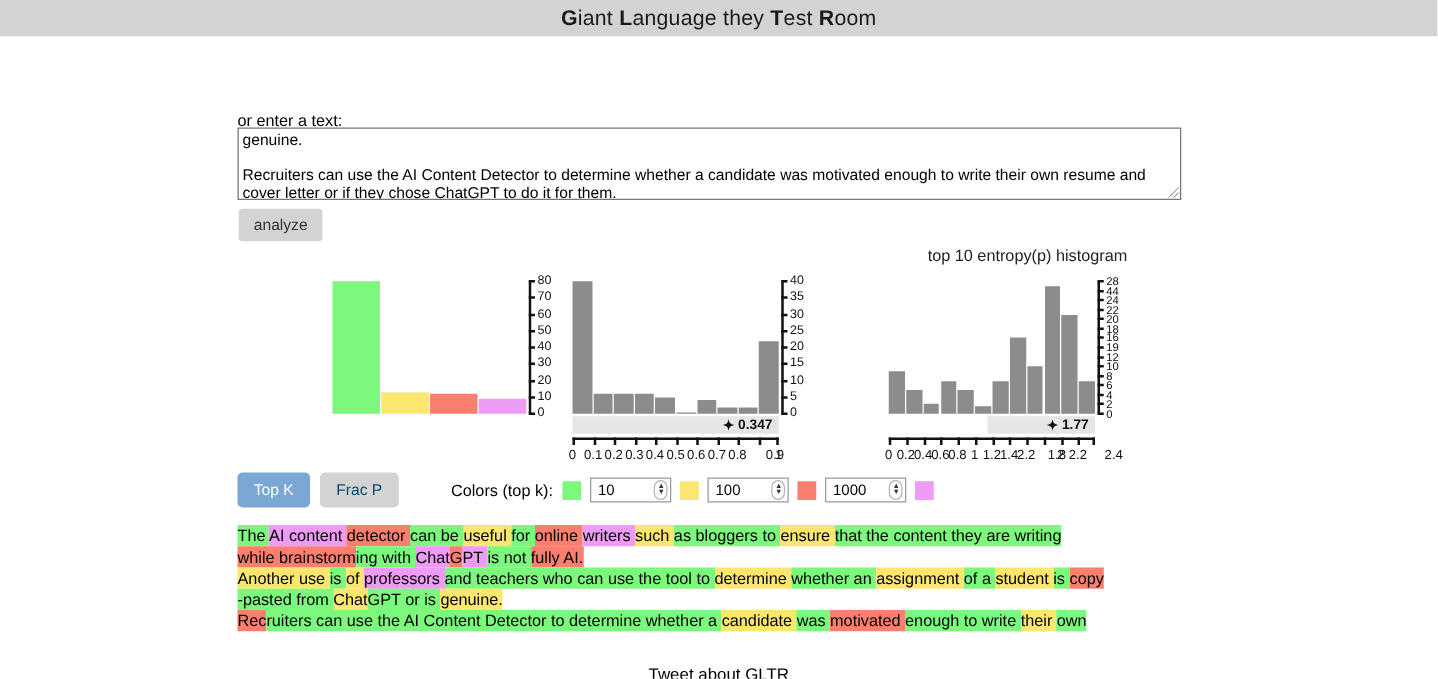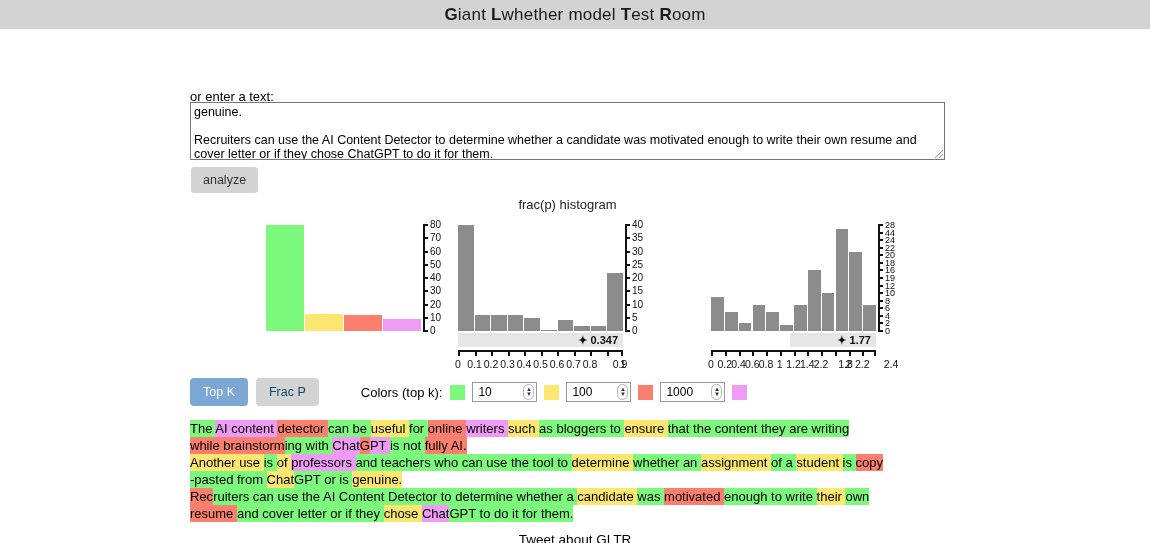--- a/index.html
+++ b/index.html
@@ -110,21 +110,21 @@
   
   #footer { position:absolute; left:0; top:503px; width:1150px; text-align:center; }
   #footer .ln { display:block; }
   #footer a { color:#000; text-decoration:underline; }
   #tweet-link { font-size:13.5px; }
 </style>
 </head>
 <body>
 
 <div id="header">
-  <div class="title" id="app-title"><b>G</b><span>iant </span><b>L</b><span>whether model </span><b>T</b><span>est </span><b>R</b><span>oom</span></div>
+  <div class="title" id="app-title"><b>G</b><span>iant </span><b>L</b><span>anguage they </span><b>T</b><span>est </span><b>R</b><span>oom</span></div>
 </div>
 
 <div id="page">
 
   <div id="enter-label">or enter a text:</div>
 
   <div id="textarea-box" placeholder="">genuine.
 
 Recruiters can use the AI Content Detector to determine whether a candidate was motivated enough to write their own resume and cover letter or if they chose ChatGPT to do it for them.</div>
   <svg id="textarea-grip" viewBox="0 0 10 10">
@@ -159,21 +159,20 @@
           <div class="ytick" style="top: 25.5px;"></div>
           <div class="ylab" style="top: 26.5px;">60</div>
           <div class="ytick" style="top: 12.25px;"></div>
           <div class="ylab" style="top: 13.25px;">70</div>
           <div class="ytick" style="top: -1px;"></div>
           <div class="ylab" style="top: 0px;">80</div>
         </div>
     </div>
 
     <div class="chart" id="chart-frac" style="left:255px; width:245px; height:170px;">
-      <div class="chart-title">frac(p) histogram</div>
       <div class="plot" id="plot-frac" style="left:13px; top:28px; width:165px; height:106px;">
           <div class="bar" style="position: absolute; left: 0px; width: 15.6px; bottom: 0px; height: 106px; background: rgb(140, 140, 140);"></div>
           <div class="bar" style="position: absolute; left: 16.6px; width: 15.6px; bottom: 0px; height: 15.9px; background: rgb(140, 140, 140);"></div>
           <div class="bar" style="position: absolute; left: 33.2px; width: 15.6px; bottom: 0px; height: 15.9px; background: rgb(140, 140, 140);"></div>
           <div class="bar" style="position: absolute; left: 49.8px; width: 15.6px; bottom: 0px; height: 15.9px; background: rgb(140, 140, 140);"></div>
           <div class="bar" style="position: absolute; left: 66.4px; width: 15.6px; bottom: 0px; height: 13.25px; background: rgb(140, 140, 140);"></div>
           <div class="bar" style="position: absolute; left: 83px; width: 15.6px; bottom: 0px; height: 1.325px; background: rgb(140, 140, 140);"></div>
           <div class="bar" style="position: absolute; left: 99.6px; width: 15.6px; bottom: 0px; height: 10.6px; background: rgb(140, 140, 140);"></div>
           <div class="bar" style="position: absolute; left: 116.2px; width: 15.6px; bottom: 0px; height: 5.3px; background: rgb(140, 140, 140);"></div>
           <div class="bar" style="position: absolute; left: 132.8px; width: 15.6px; bottom: 0px; height: 5.3px; background: rgb(140, 140, 140);"></div>
@@ -225,20 +224,21 @@
           <div class="ytick" style="top: 25.5px;"></div>
           <div class="ylab" style="top: 26.5px;">30</div>
           <div class="ytick" style="top: 12.25px;"></div>
           <div class="ylab" style="top: 13.25px;">35</div>
           <div class="ytick" style="top: -1px;"></div>
           <div class="ylab" style="top: 0px;">40</div>
         </div>
     </div>
 
     <div class="chart" id="chart-ent" style="left:507px; width:250px; height:170px;">
+      <div class="chart-title">top 10 entropy(p) histogram</div>
       <div class="plot" id="plot-ent" style="left:14px; top:28px; width:165px; height:106px;">
           <div class="bar" style="position: absolute; left: 0px; width: 12.8333px; bottom: 0px; height: 34.0714px; background: rgb(140, 140, 140);"></div>
           <div class="bar" style="position: absolute; left: 13.8333px; width: 12.8333px; bottom: 0px; height: 18.9286px; background: rgb(140, 140, 140);"></div>
           <div class="bar" style="position: absolute; left: 27.6667px; width: 12.8333px; bottom: 0px; height: 7.57143px; background: rgb(140, 140, 140);"></div>
           <div class="bar" style="position: absolute; left: 41.5px; width: 12.8333px; bottom: 0px; height: 26.5px; background: rgb(140, 140, 140);"></div>
           <div class="bar" style="position: absolute; left: 55.3333px; width: 12.8333px; bottom: 0px; height: 18.9286px; background: rgb(140, 140, 140);"></div>
           <div class="bar" style="position: absolute; left: 69.1667px; width: 12.8333px; bottom: 0px; height: 5.67857px; background: rgb(140, 140, 140);"></div>
           <div class="bar" style="position: absolute; left: 83px; width: 12.8333px; bottom: 0px; height: 26.5px; background: rgb(140, 140, 140);"></div>
           <div class="bar" style="position: absolute; left: 96.8333px; width: 12.8333px; bottom: 0px; height: 60.5714px; background: rgb(140, 140, 140);"></div>
           <div class="bar" style="position: absolute; left: 110.667px; width: 12.8333px; bottom: 0px; height: 37.8571px; background: rgb(140, 140, 140);"></div>
@@ -347,21 +347,20 @@
         <span class="swatch" style="background: rgb(238, 155, 245);"></span>
       </div>
   </div>
 
   <div id="gltr-text">
       <div><span style="background: rgb(124, 248, 124);">The </span><span style="background: rgb(238, 155, 245);">AI content </span><span style="background: rgb(251, 127, 111);">detector </span><span style="background: rgb(124, 248, 124);">can be </span><span style="background: rgb(251, 230, 111);">useful </span><span style="background: rgb(124, 248, 124);">for </span><span style="background: rgb(251, 127, 111);">online </span><span style="background: rgb(238, 155, 245);">writers </span><span style="background: rgb(251, 230, 111);">such </span><span style="background: rgb(124, 248, 124);">as bloggers to </span><span style="background: rgb(251, 230, 111);">ensure </span><span style="background: rgb(124, 248, 124);">that the content they are writing</span></div>
       <div><span style="background: rgb(251, 127, 111);"> while brainstorm</span><span style="background: rgb(124, 248, 124);">ing with </span><span style="background: rgb(238, 155, 245);">Chat</span><span style="background: rgb(251, 127, 111);">G</span><span style="background: rgb(238, 155, 245);">PT </span><span style="background: rgb(124, 248, 124);">is not </span><span style="background: rgb(251, 127, 111);">fully AI.</span></div>
       <div><span style="background: rgb(251, 230, 111);">Another use </span><span style="background: rgb(124, 248, 124);">is </span><span style="background: rgb(251, 230, 111);">of </span><span style="background: rgb(238, 155, 245);">professors </span><span style="background: rgb(124, 248, 124);">and teachers who can use the tool to </span><span style="background: rgb(251, 230, 111);">determine </span><span style="background: rgb(124, 248, 124);">whether an </span><span style="background: rgb(251, 230, 111);">assignment </span><span style="background: rgb(124, 248, 124);">of a </span><span style="background: rgb(251, 230, 111);">student </span><span style="background: rgb(124, 248, 124);">is </span><span style="background: rgb(251, 127, 111);">copy</span></div>
       <div><span style="background: rgb(124, 248, 124);">-pasted from </span><span style="background: rgb(251, 230, 111);">Chat</span><span style="background: rgb(124, 248, 124);">GPT or is </span><span style="background: rgb(251, 230, 111);">genuine.</span></div>
       <div><span style="background: rgb(251, 127, 111);">Rec</span><span style="background: rgb(124, 248, 124);">ruiters can use the AI Content Detector to determine whether a </span><span style="background: rgb(251, 230, 111);">candidate </span><span style="background: rgb(124, 248, 124);">was </span><span style="background: rgb(251, 127, 111);">motivated </span><span style="background: rgb(124, 248, 124);">enough to write </span><span style="background: rgb(251, 230, 111);">their </span><span style="background: rgb(124, 248, 124);">own</span></div>
-      <div><span style="background: rgb(251, 127, 111);">resume </span><span style="background: rgb(124, 248, 124);">and cover letter or if they </span><span style="background: rgb(251, 230, 111);">chose </span><span style="background: rgb(238, 155, 245);">Chat</span><span style="background: rgb(124, 248, 124);">GPT to do it for them.</span></div>
     </div>
 
   <div id="footer">
     <span class="ln" id="tweet-link">
       <a href="#">Tweet about GLTR</a>
     </span>
 
   </div>
 
 </div>

